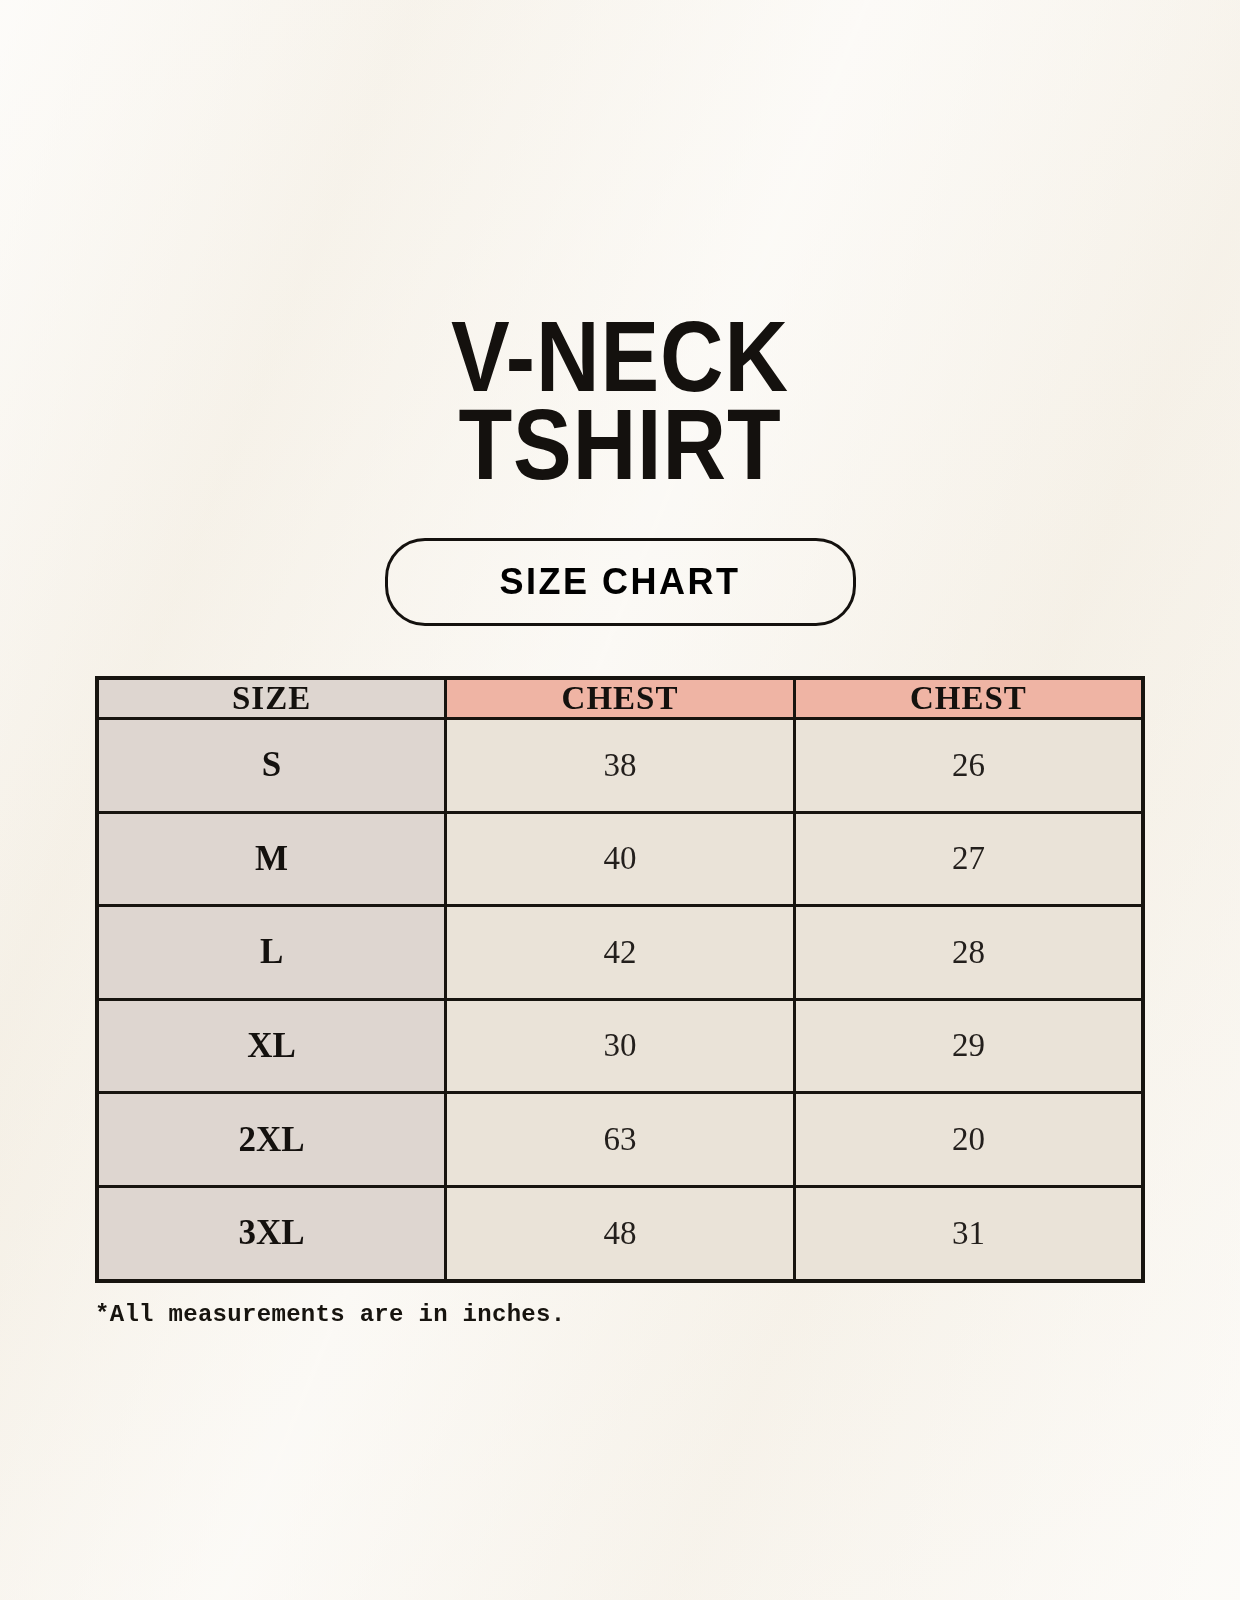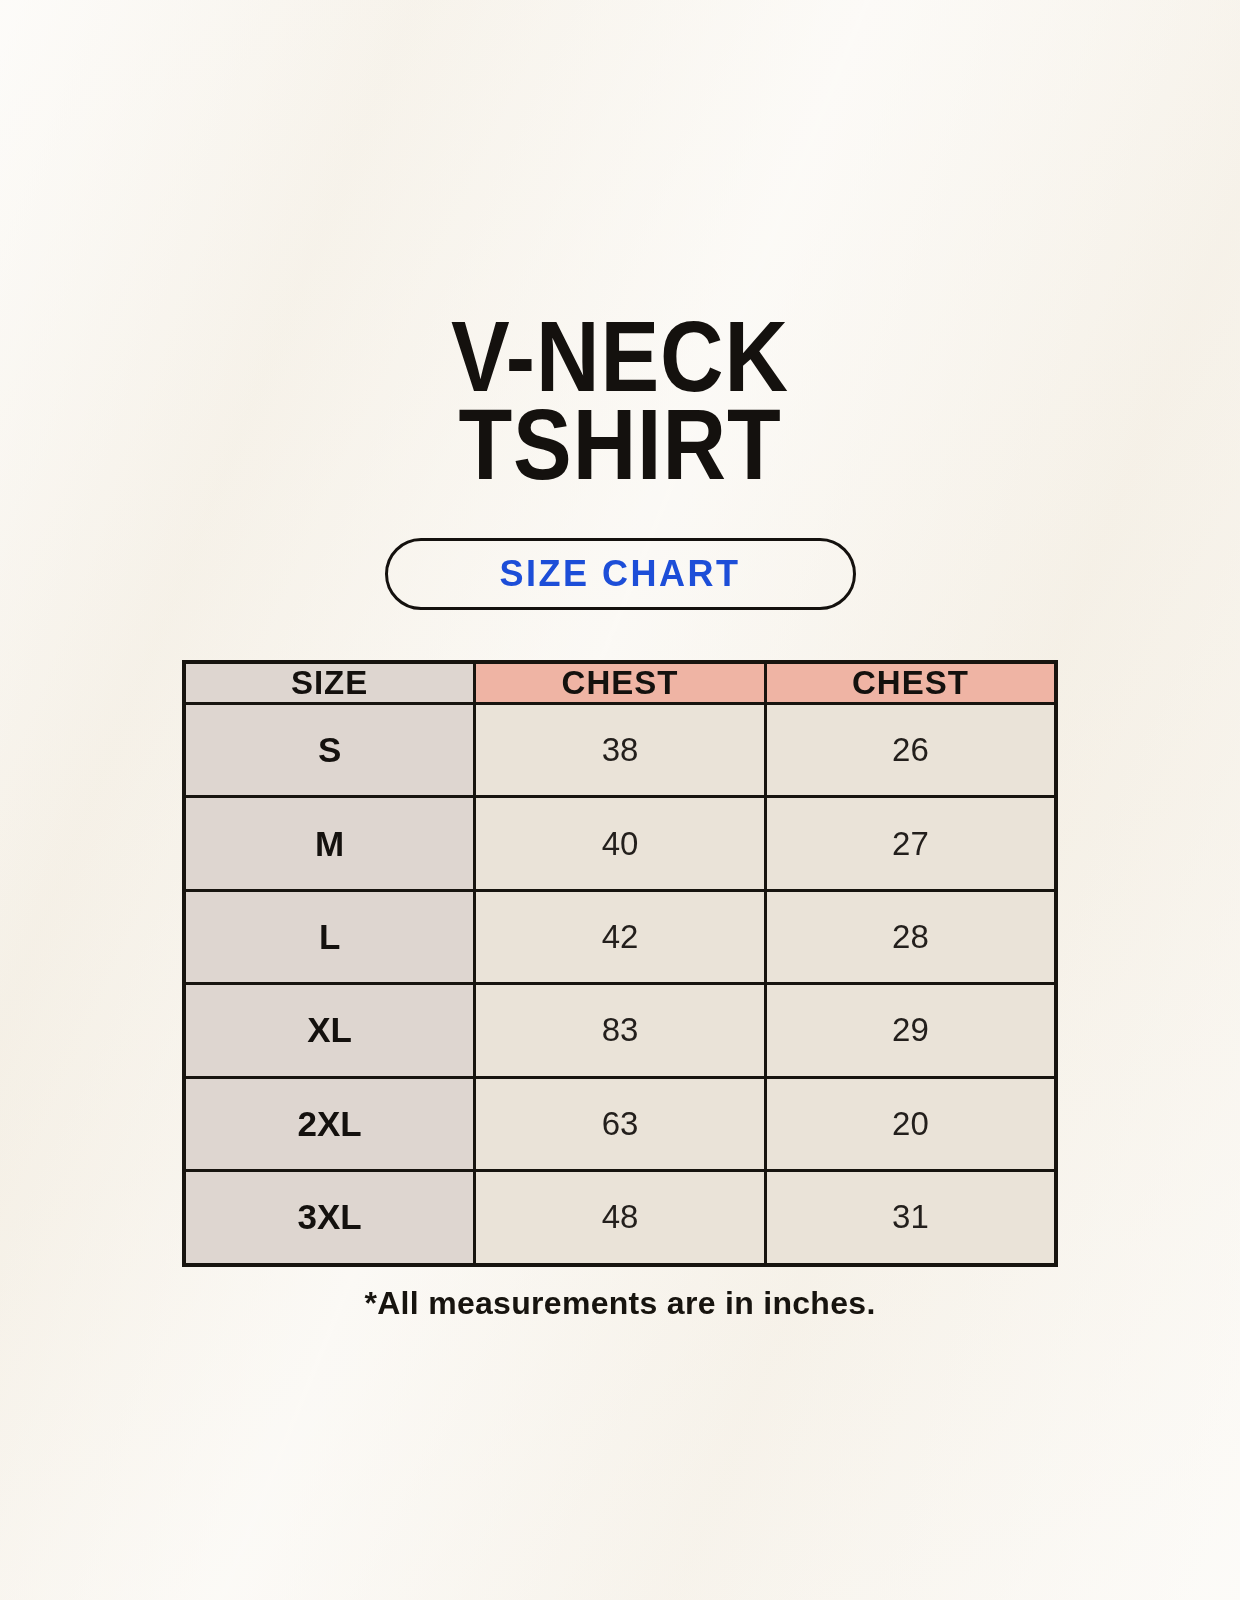--- a/index.html
+++ b/index.html
@@ -31,41 +31,42 @@
     line-height: 88px;
     letter-spacing: 1px;
     color: #14110e;
     transform: scaleX(0.88);
     transform-origin: 50% 50%;
   }
   .title span { display: block; }
 
   .pill {
     width: 471px;
-    height: 72px;
+    height: 88px;
     margin: 50px auto 0 auto;
     border: 3px solid #14110e;
     border-radius: 40px;
     background: transparent;
     display: flex;
     align-items: center;
     justify-content: center;
     font-weight: bold;
     font-size: 36px;
     letter-spacing: 2.5px;
-    color: #1d4ed8;
+    color: #000000;
   }
 
   table.size-table {
-    width: 876px;
+    width: 1050px;
     height: 607px;
     margin: 50px auto 18px auto;
     border-collapse: collapse;
     table-layout: fixed;
     border: 4px solid #17140f;
+    font-family: Liberation Serif, serif;
   }
   .size-table th, .size-table td {
     border: 3px solid #17140f;
     text-align: center;
     vertical-align: middle;
   }
   .size-table th {
     font-size: 33px;
     font-weight: bold;
     letter-spacing: 1px;
@@ -82,25 +83,26 @@
   .size-table td.cell-value {
     background: #eae3d8;
     font-size: 33px;
     font-weight: normal;
     color: #231f1c;
   }
 
   .footnote {
     width: 1050px;
     margin: 14px auto 0 auto;
-    text-align: center;
-    font-size: 32px;
+    text-align: left;
+    font-size: 24px;
     font-weight: bold;
     letter-spacing: 0.3px;
     color: #17140f;
+    font-family: Liberation Mono, monospace;
   }
 </style>
 </head>
 <body>
 
 <div class="page">
 
   <h1 class="title">
     <span>V-NECK</span>
     <span>TSHIRT</span>
@@ -129,21 +131,21 @@
         <td class="cell-value">40</td>
         <td class="cell-value">27</td>
       </tr>
       <tr>
         <td class="cell-size">L</td>
         <td class="cell-value">42</td>
         <td class="cell-value">28</td>
       </tr>
       <tr>
         <td class="cell-size">XL</td>
-        <td class="cell-value">83</td>
+        <td class="cell-value">30</td>
         <td class="cell-value">29</td>
       </tr>
       <tr>
         <td class="cell-size">2XL</td>
         <td class="cell-value">63</td>
         <td class="cell-value">20</td>
       </tr>
       <tr>
         <td class="cell-size">3XL</td>
         <td class="cell-value">48</td>

